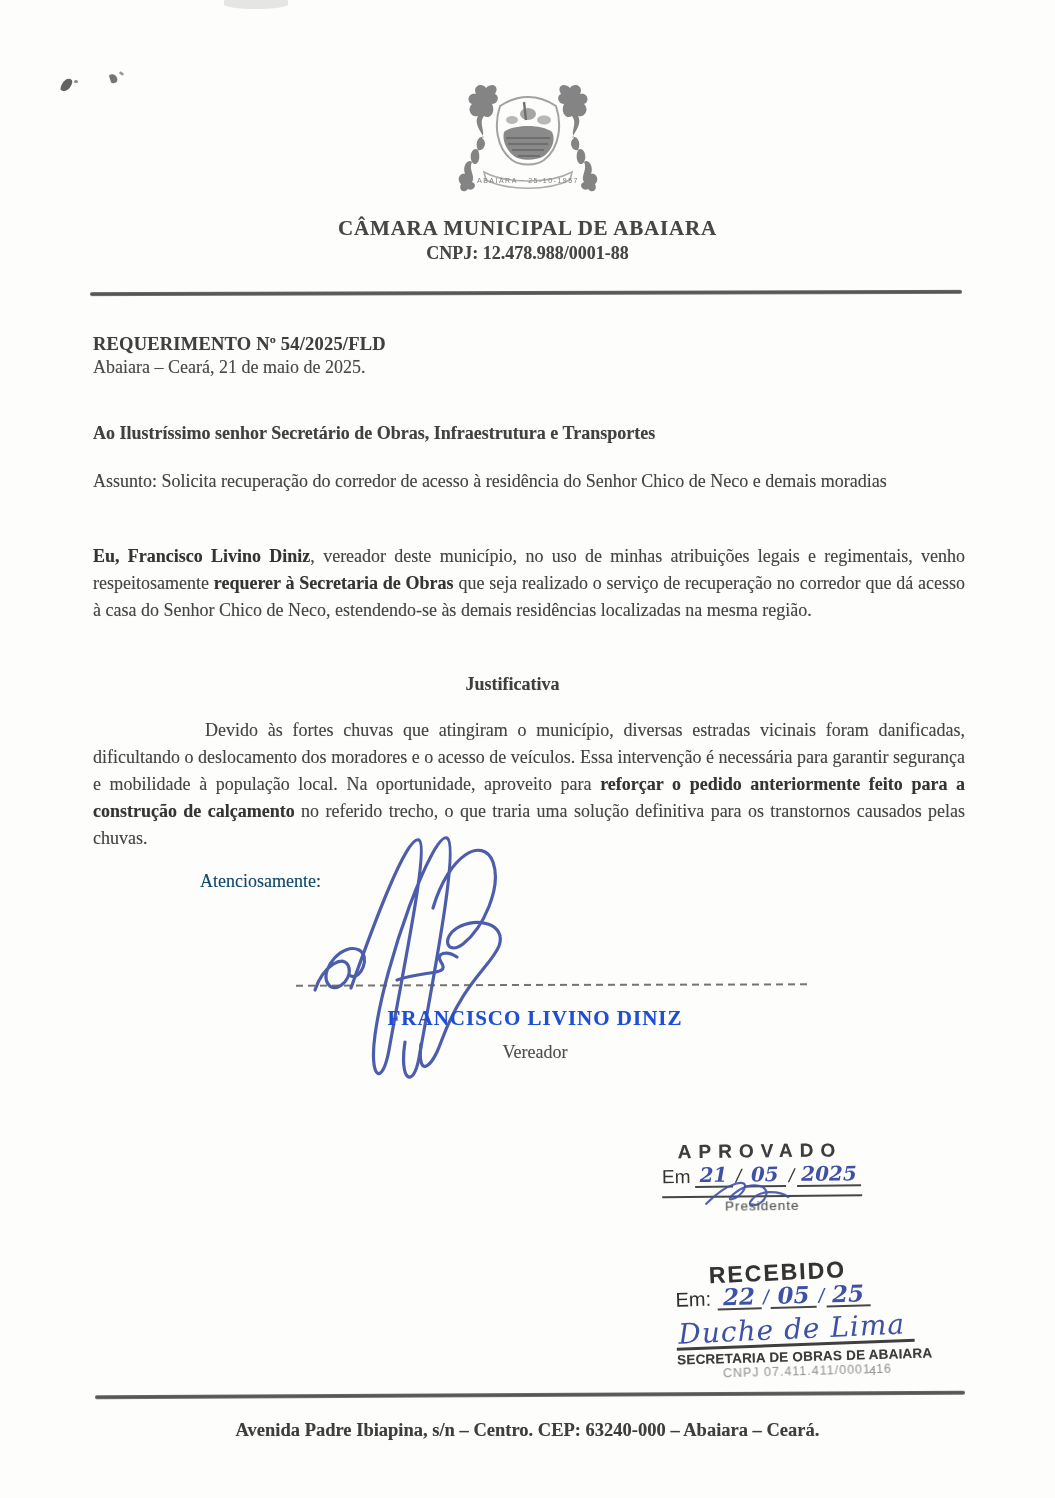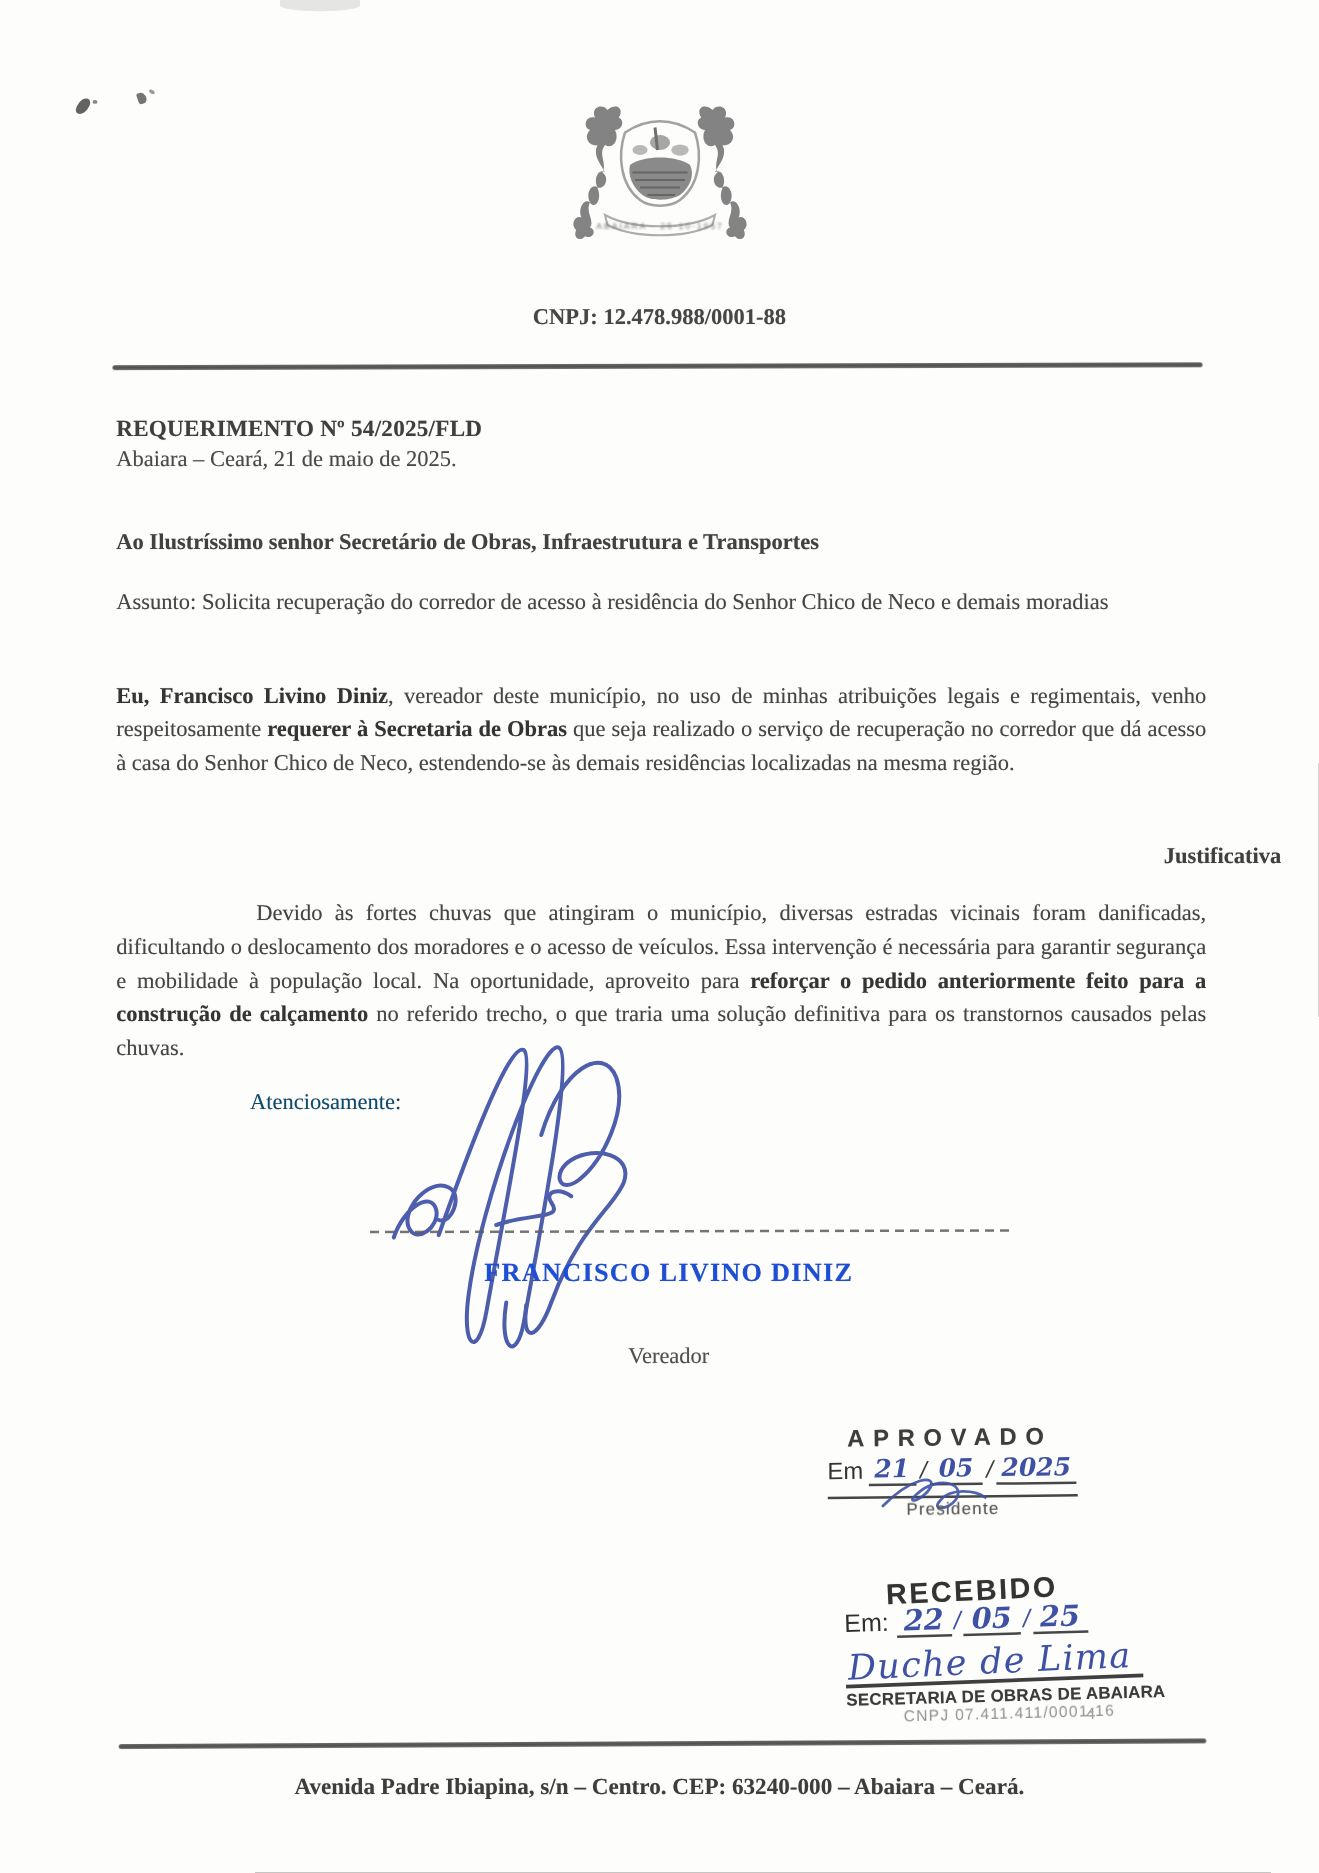--- a/index.html
+++ b/index.html
@@ -30,31 +30,31 @@
   .rule-top{left:90px;top:291px;width:872px;transform:rotate(-.15deg);}
   .rule-bottom{left:95px;top:1393px;width:870px;transform:rotate(-.3deg);}
 
   
   .doc-title{left:93px;top:324px;font-weight:700;font-size:18.5px;color:#3f3f3f;letter-spacing:.2px;margin-top:10px;}
   .dateline{left:93px;top:357px;width:868px;text-align:left;font-size:18px;color:#4a4a4a;}
   .addressee{left:93px;top:423px;width:880px;font-weight:700;font-size:18px;color:#414141;}
   .subject{left:93px;top:467px;width:878px;font-size:18px;line-height:28px;color:#454545;}
   .para{left:93px;top:0;width:872px;font-size:18px;line-height:27px;text-align:justify;color:#454545;}
   .para-request{top:543px;}
-  .just-heading{left:0;top:674px;width:1025px;text-align:right;font-weight:700;font-size:18px;color:#3f3f3f;}
+  .just-heading{left:0;top:674px;width:1025px;text-align:center;font-weight:700;font-size:18px;color:#3f3f3f;}
   .para-just{top:717px;text-indent:112px;}
   .closing{left:200px;top:871px;font-size:18px;color:#0c4a6e;}
 
   
   .signature-svg{left:285px;top:830px;width:300px;height:262px;}
   .dash-line{left:296px;top:984px;width:514px;height:2px;
     background:repeating-linear-gradient(90deg,#5c5c5c 0 7px,transparent 7px 12px);
     opacity:.85;transform:rotate(-.15deg);}
   .signer-name{left:295px;top:1006px;width:480px;text-align:center;font-weight:700;font-size:21px;letter-spacing:1px;color:#1d4ed8;}
-  .signer-role{left:295px;top:1042px;width:480px;text-align:center;font-size:18px;color:#505050;margin-top:32px;}
+  .signer-role{left:295px;top:1042px;width:480px;text-align:center;font-size:18px;color:#505050;}
 
   
   .ink{color:#3e51a5;font-style:italic;font-family:"DejaVu Serif",serif;}
   .stamp{font-family:"Liberation Sans",sans-serif;}
   .stamp-approved{left:662px;top:1140px;width:250px;transform:rotate(-.6deg);}
   .ap-title{font-size:19px;font-weight:600;letter-spacing:7px;color:#3d3d3d;padding-left:16px;}
   .em-row{margin-top:2px;font-size:19px;color:#333;display:flex;align-items:flex-end;}
   .dseg{display:inline-block;border-bottom:2.2px solid #474747;text-align:center;line-height:20px;}
   .dseg .hand{font-size:20px;font-weight:600;}
   .sep{margin:0 3px;color:#3b3b3b;transform:skewX(-12deg);display:inline-block;}
@@ -104,20 +104,21 @@
         <ellipse cx="96" cy="44" rx="7" ry="4.5" fill="#8a8a8a" opacity=".6"></ellipse>
         <path d="M56,56 C66,48 94,48 104,56 C108,64 104,74 96,80 C88,85 72,85 66,80 C58,74 54,64 56,56 Z" fill="#767676" opacity=".85"></path>
         <path d="M58,62 H102 M60,68 H100 M64,74 H96 M70,80 H92" stroke="#5d5d5d" stroke-width="1.6" opacity=".8"></path>
       </g>
 
       <path d="M36,96 C58,108 102,108 124,96 L122,104 C100,115 60,115 38,104 Z" fill="none" stroke="#8a8a8a" stroke-width="1.6" opacity=".7"></path>
       <text x="80" y="107" text-anchor="middle" font-size="7" letter-spacing="1.5" fill="#7d7d7d" style="filter:blur(.7px);font-family:'Liberation Sans',sans-serif;">ABAIARA · 25-10-1957</text>
     </svg>
   </div>
 
+  <div class="abs org-name scan">CÂMARA MUNICIPAL DE ABAIARA</div>
   <div class="abs cnpj-line scan">CNPJ: 12.478.988/0001-88</div>
   <div class="abs rule rule-top"></div>
 
   <div class="abs doc-title scan">REQUERIMENTO Nº 54/2025/FLD</div>
   <div class="abs dateline scan">Abaiara – Ceará, 21 de maio de 2025.</div>
   <div class="abs addressee scan">Ao Ilustríssimo senhor Secretário de Obras, Infraestrutura e Transportes</div>
   <div class="abs subject scan">Assunto: Solicita recuperação do corredor de acesso à residência do Senhor Chico de Neco e demais moradias</div>
 
   <div class="abs para para-request scan"><span style="font-weight: 700; color: rgb(52, 52, 52);">Eu, Francisco Livino Diniz</span><span>, vereador deste município, no uso de minhas atribuições legais e regimentais, venho respeitosamente </span><span style="font-weight: 700; color: rgb(52, 52, 52);">requerer à Secretaria de Obras</span><span> que seja realizado o serviço de recuperação no corredor que dá acesso à casa do Senhor Chico de Neco, estendendo-se às demais residências localizadas na mesma região.</span></div>
 

